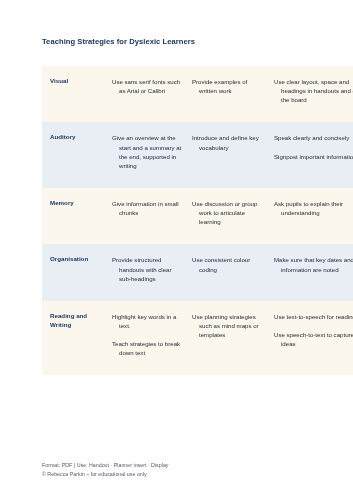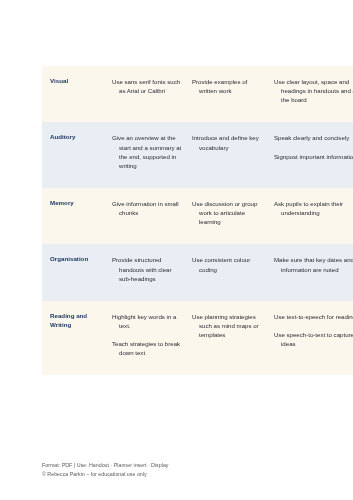--- a/index.html
+++ b/index.html
@@ -93,20 +93,21 @@
     color: #5b5b63;
     line-height: 1.65;
   }
   .footer div { white-space: nowrap; }
 </style>
 </head>
 <body>
 
 <div class="page">
 
+  <div class="doc-title">Teaching Strategies for Dyslexic Learners</div>
 
   <table class="strategy-table">
     <tbody>
 
       <tr class="row-odd">
         <td class="col-category">
           <div class="cat-label">Visual</div>
         </td>
         <td class="col-a">
           <div class="cell-body">

